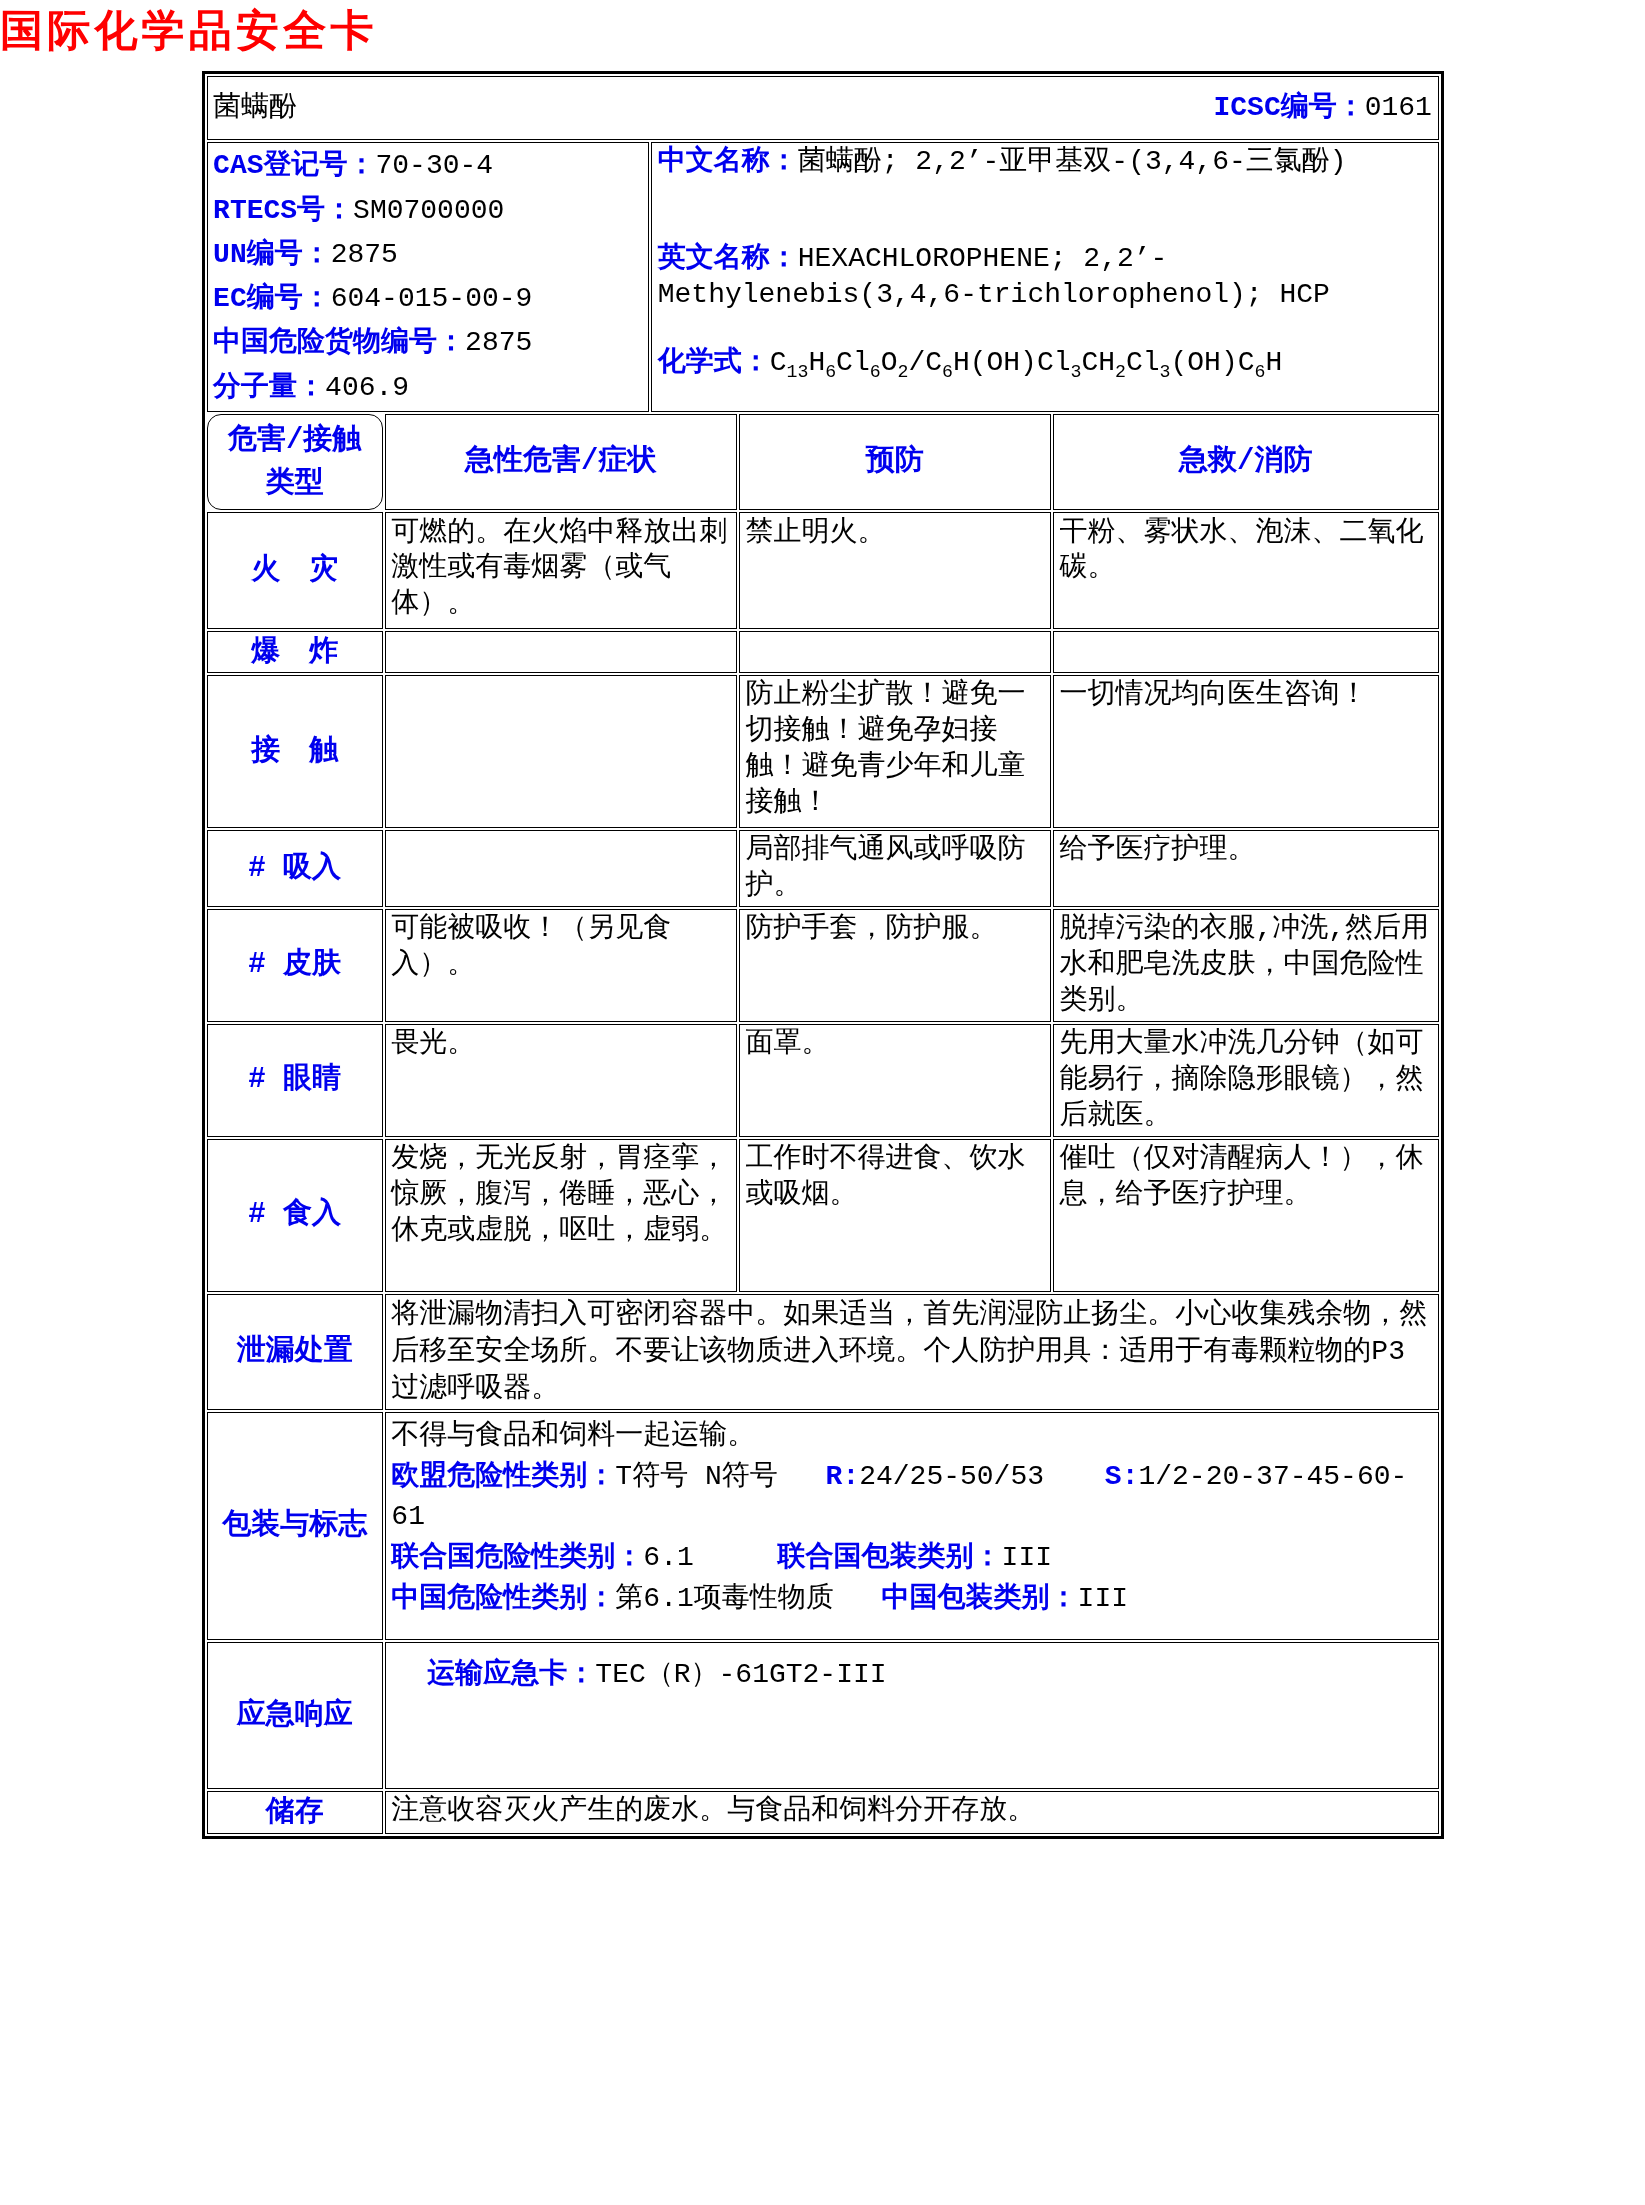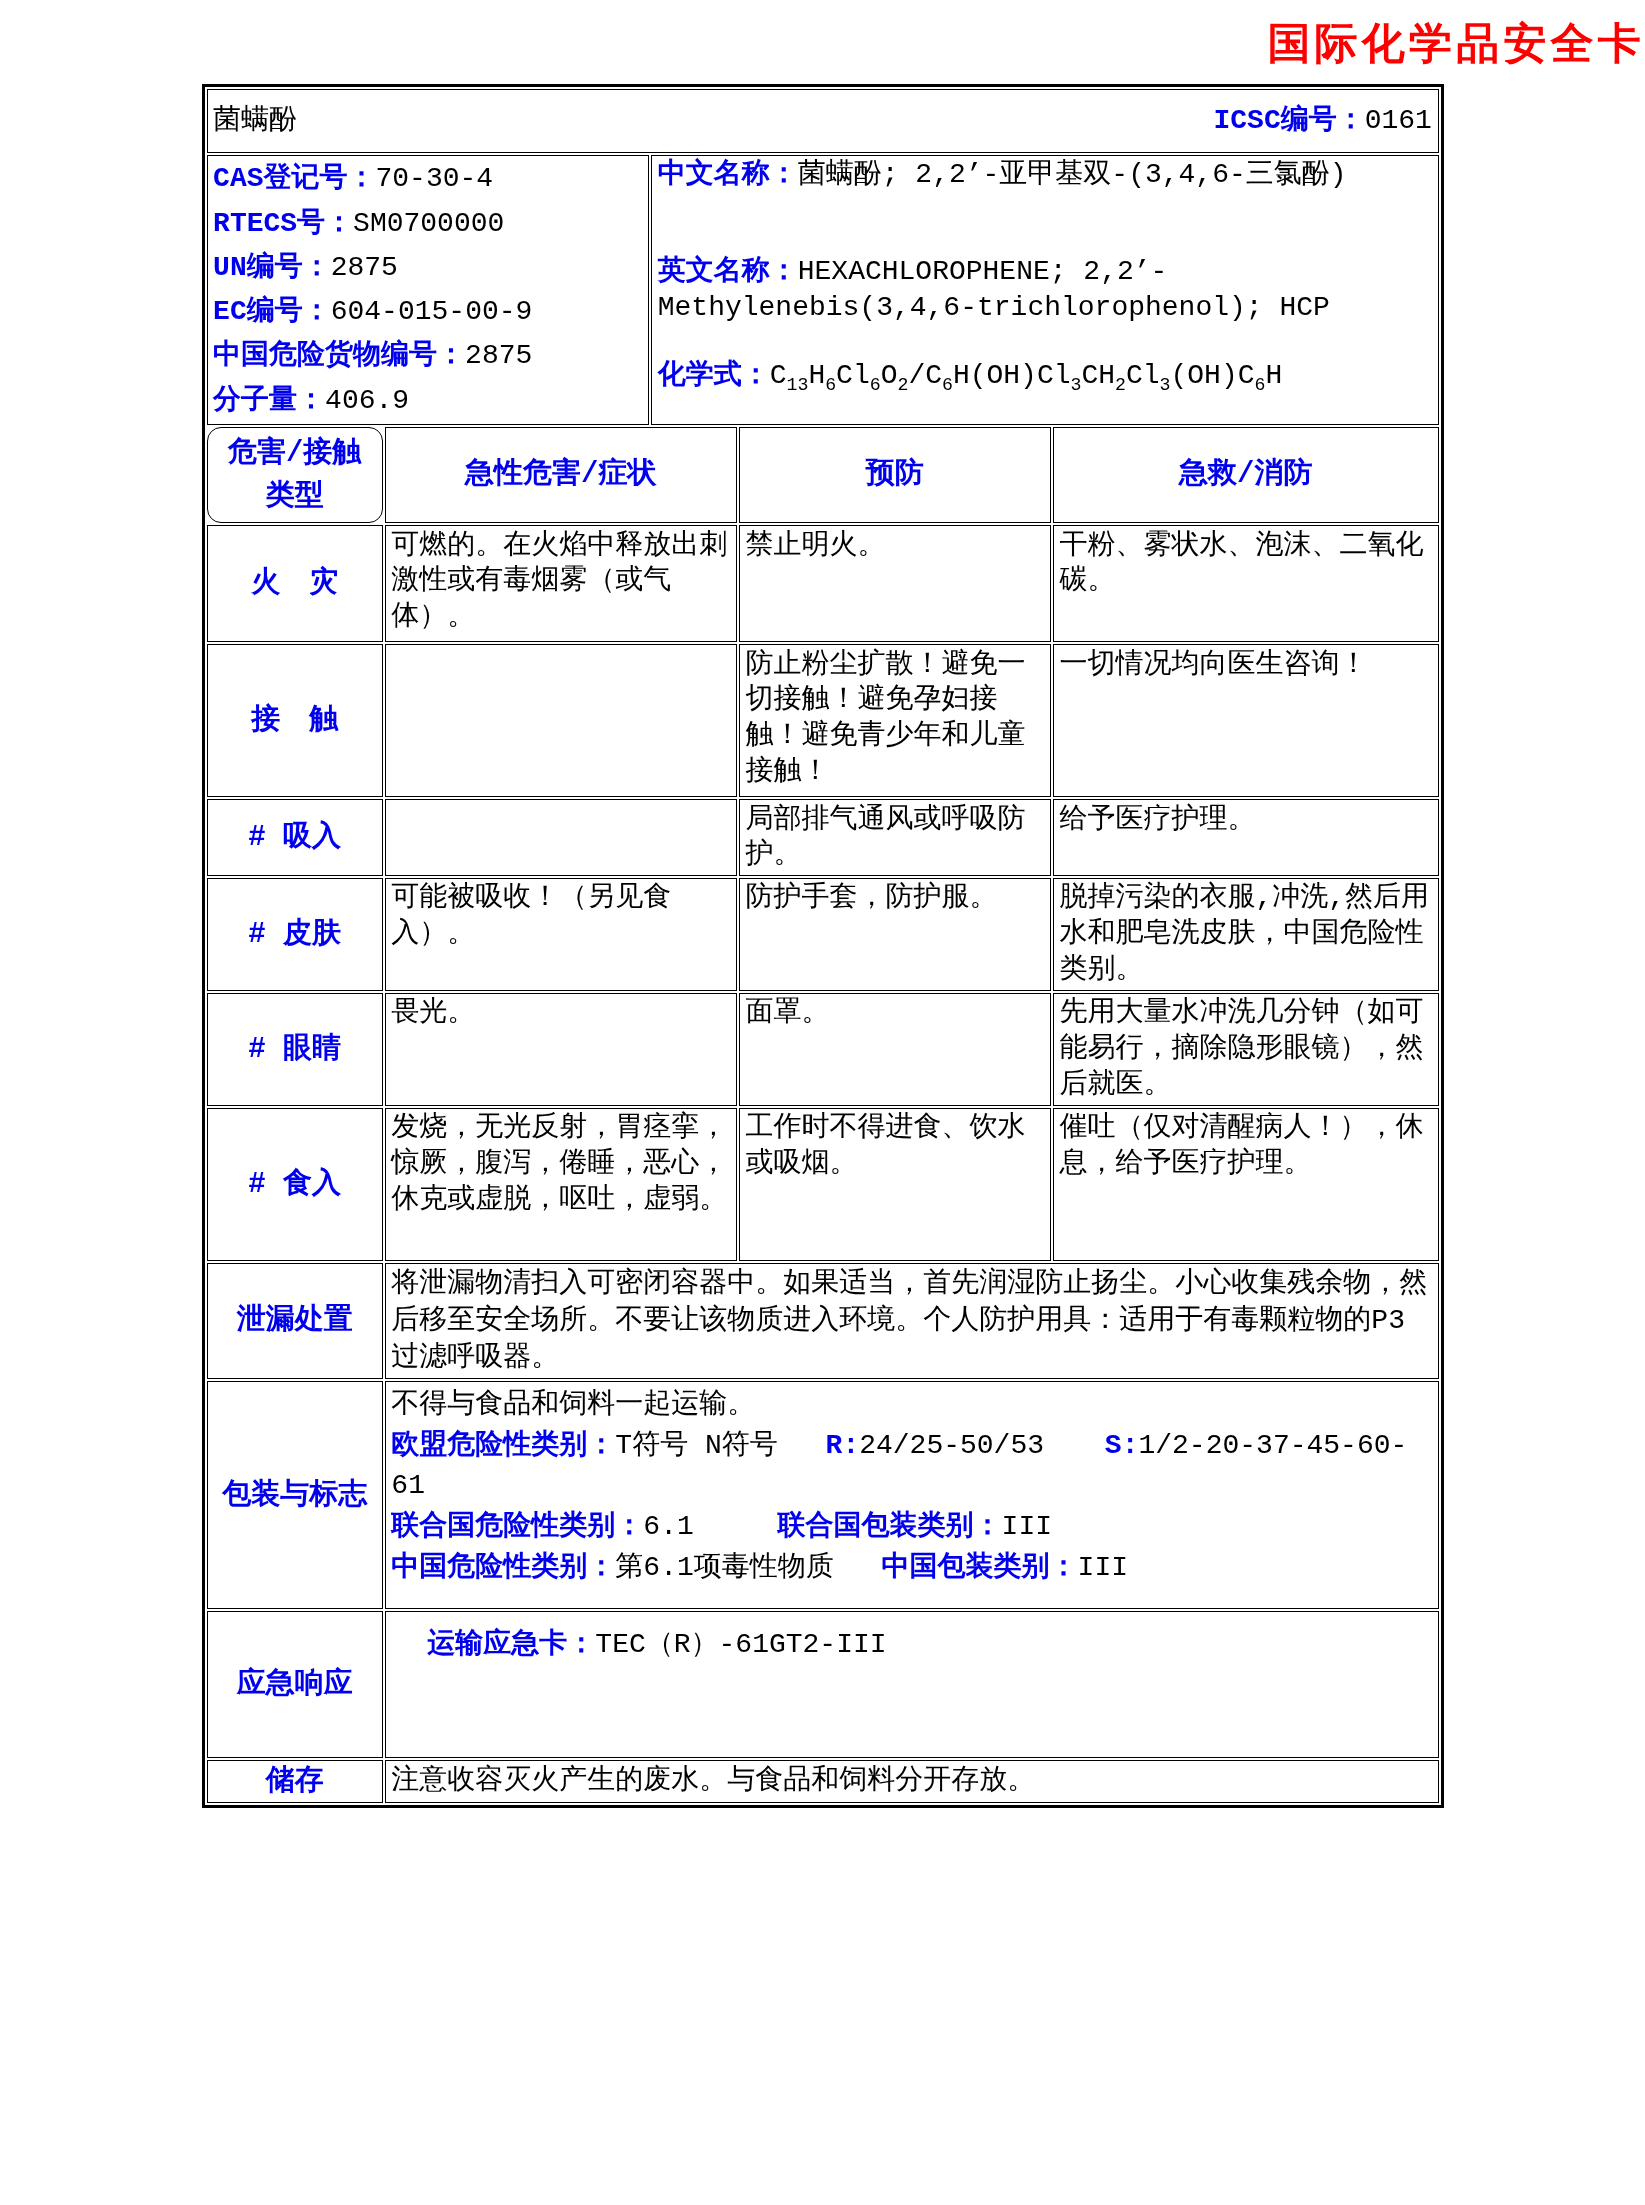--- a/index.html
+++ b/index.html
@@ -10,22 +10,22 @@
   *{box-sizing:border-box;}
   html,body{margin:0;padding:0;}
   body{
     width:1645px;
     min-height:2205px;
     background:#ffffff;
     color:var(--ink);
     font-family:"Liberation Mono","DejaVu Sans Mono","Liberation Serif",monospace;
   }
   .page-title{
-    padding-top:15px;
-    text-align:right;
+    padding-top:2px;
+    text-align:left;
     font-family:"DejaVu Sans","Liberation Sans",sans-serif;
     font-size:43px;
     font-weight:bold;
     letter-spacing:4.2px;
     color:var(--red);
   }
   table.card{
     width:1242px;
     margin:11px auto 0 auto;
     border:3.5px solid #000;
@@ -129,20 +129,26 @@
     <td class="hdrcell">急救/消防</td>
   </tr>
 
   <tr class="r-fire">
     <td class="rowhead">火　灾</td>
     <td colspan="2">可燃的。在火焰中释放出刺激性或有毒烟雾（或气体）。</td>
     <td>禁止明火。</td>
     <td>干粉、雾状水、泡沫、二氧化碳。</td>
   </tr>
 
+  <tr class="r-expl">
+    <td class="rowhead">爆　炸</td>
+    <td colspan="2"></td>
+    <td></td>
+    <td></td>
+  </tr>
 
   <tr class="r-touch">
     <td class="rowhead">接　触</td>
     <td colspan="2"></td>
     <td>防止粉尘扩散！避免一切接触！避免孕妇接触！避免青少年和儿童接触！</td>
     <td>一切情况均向医生咨询！</td>
   </tr>
 
   <tr class="r-inh">
     <td class="rowhead"># 吸入</td>

